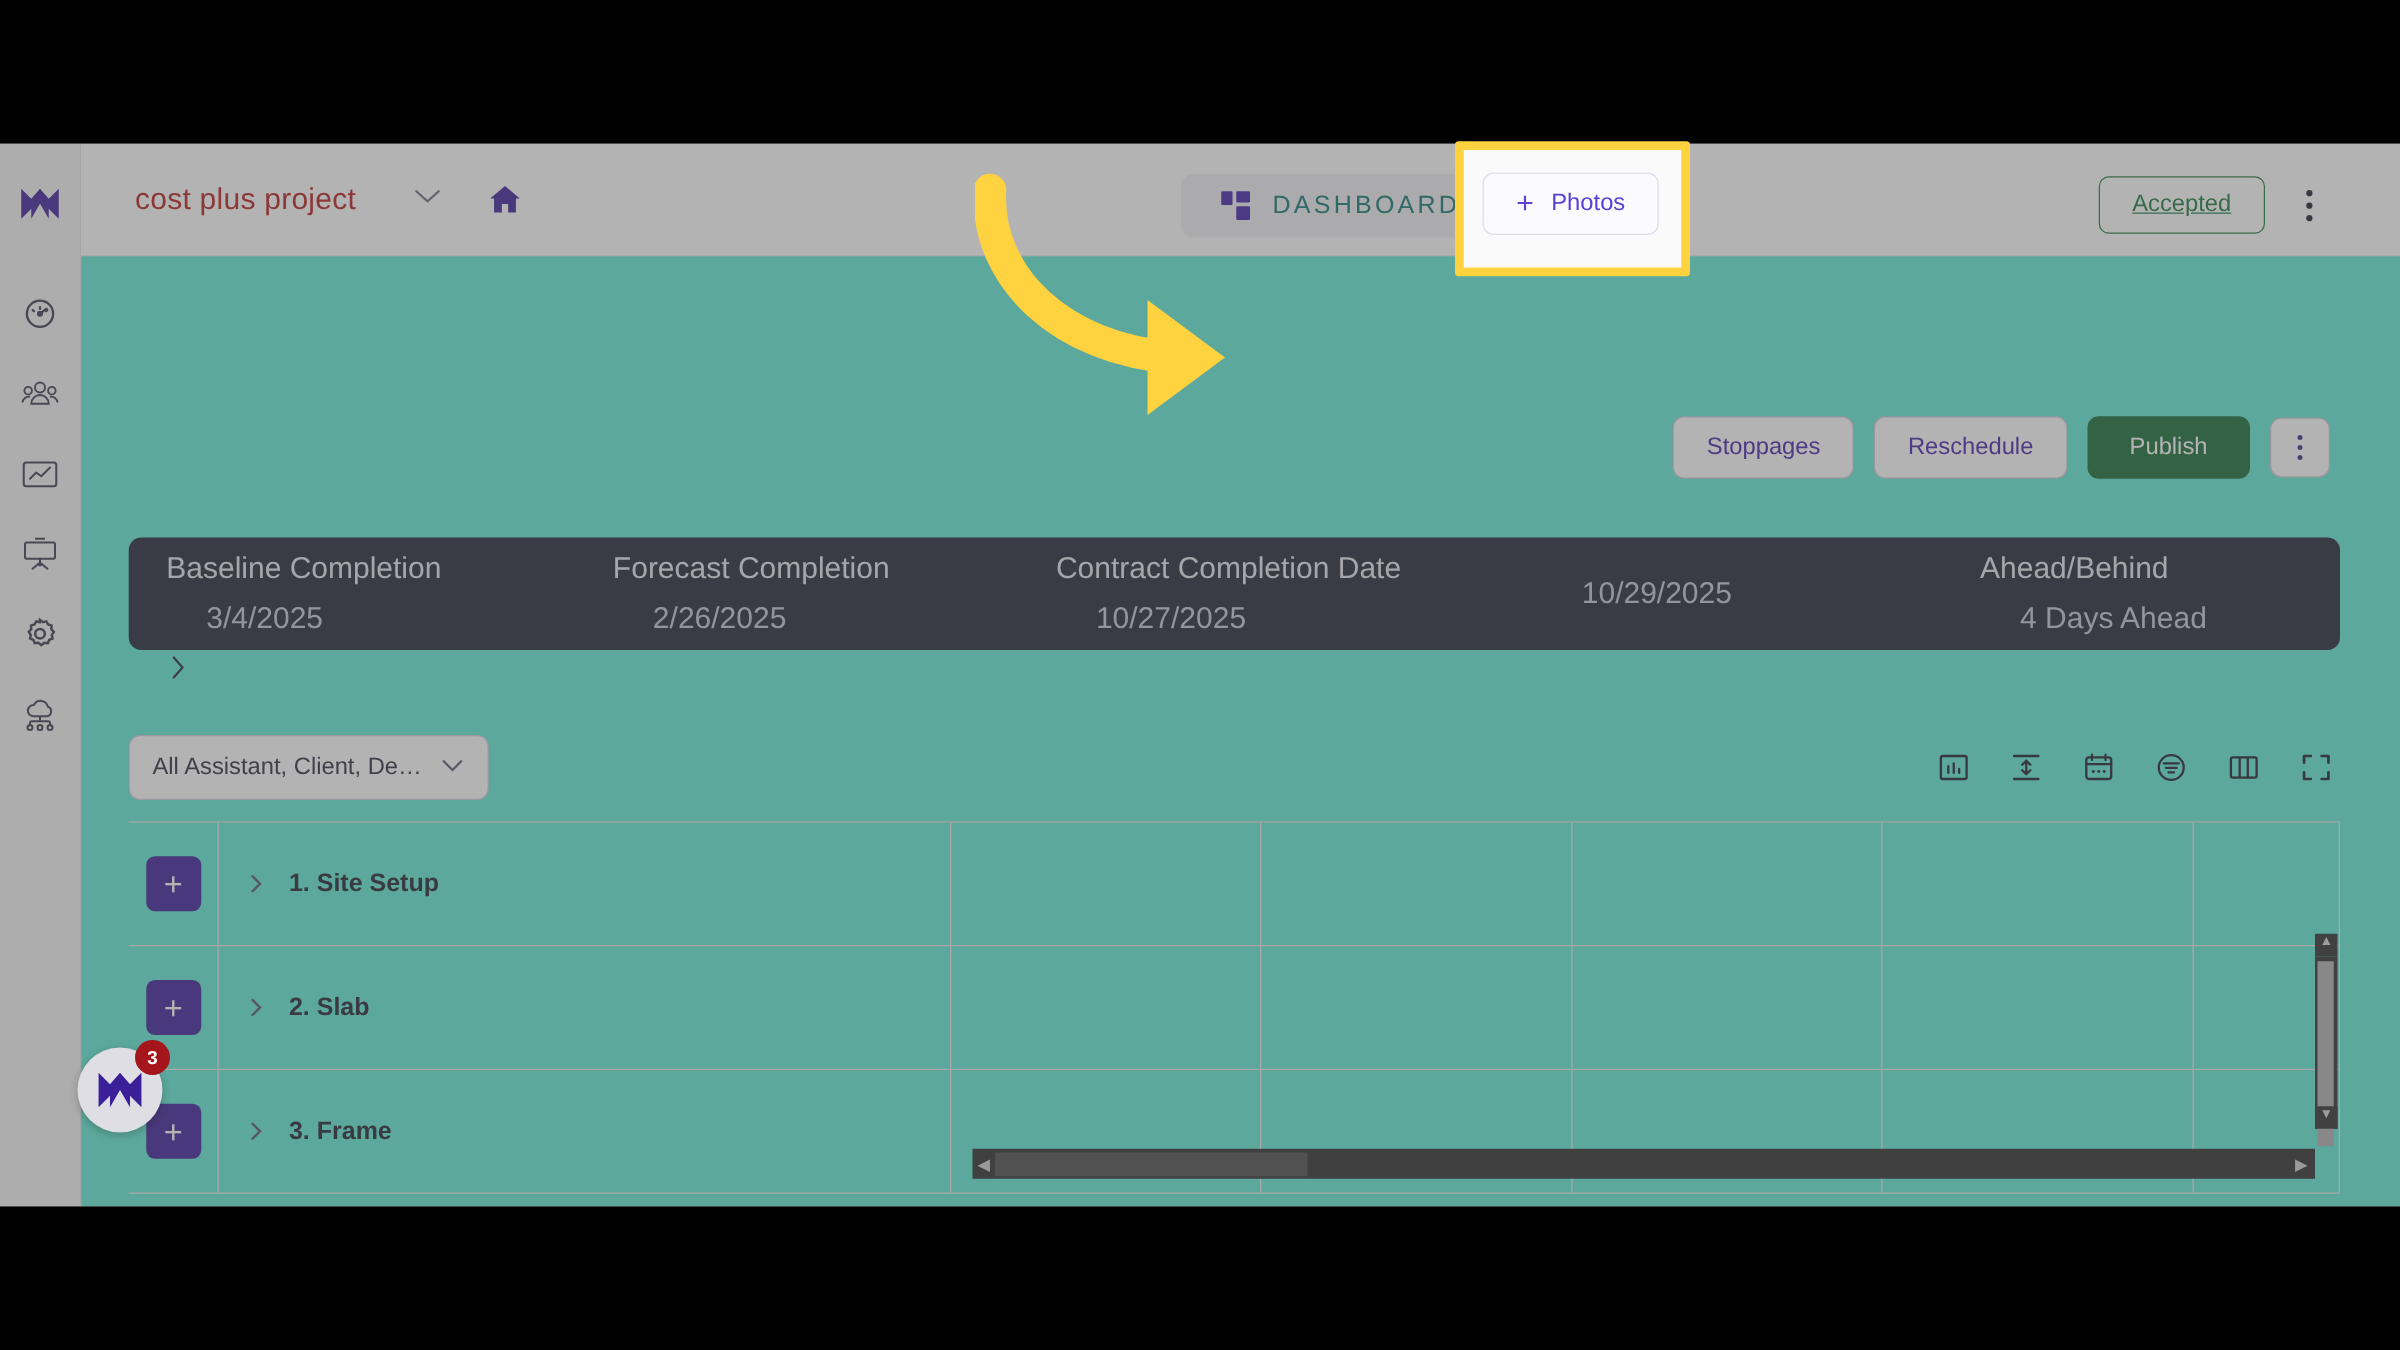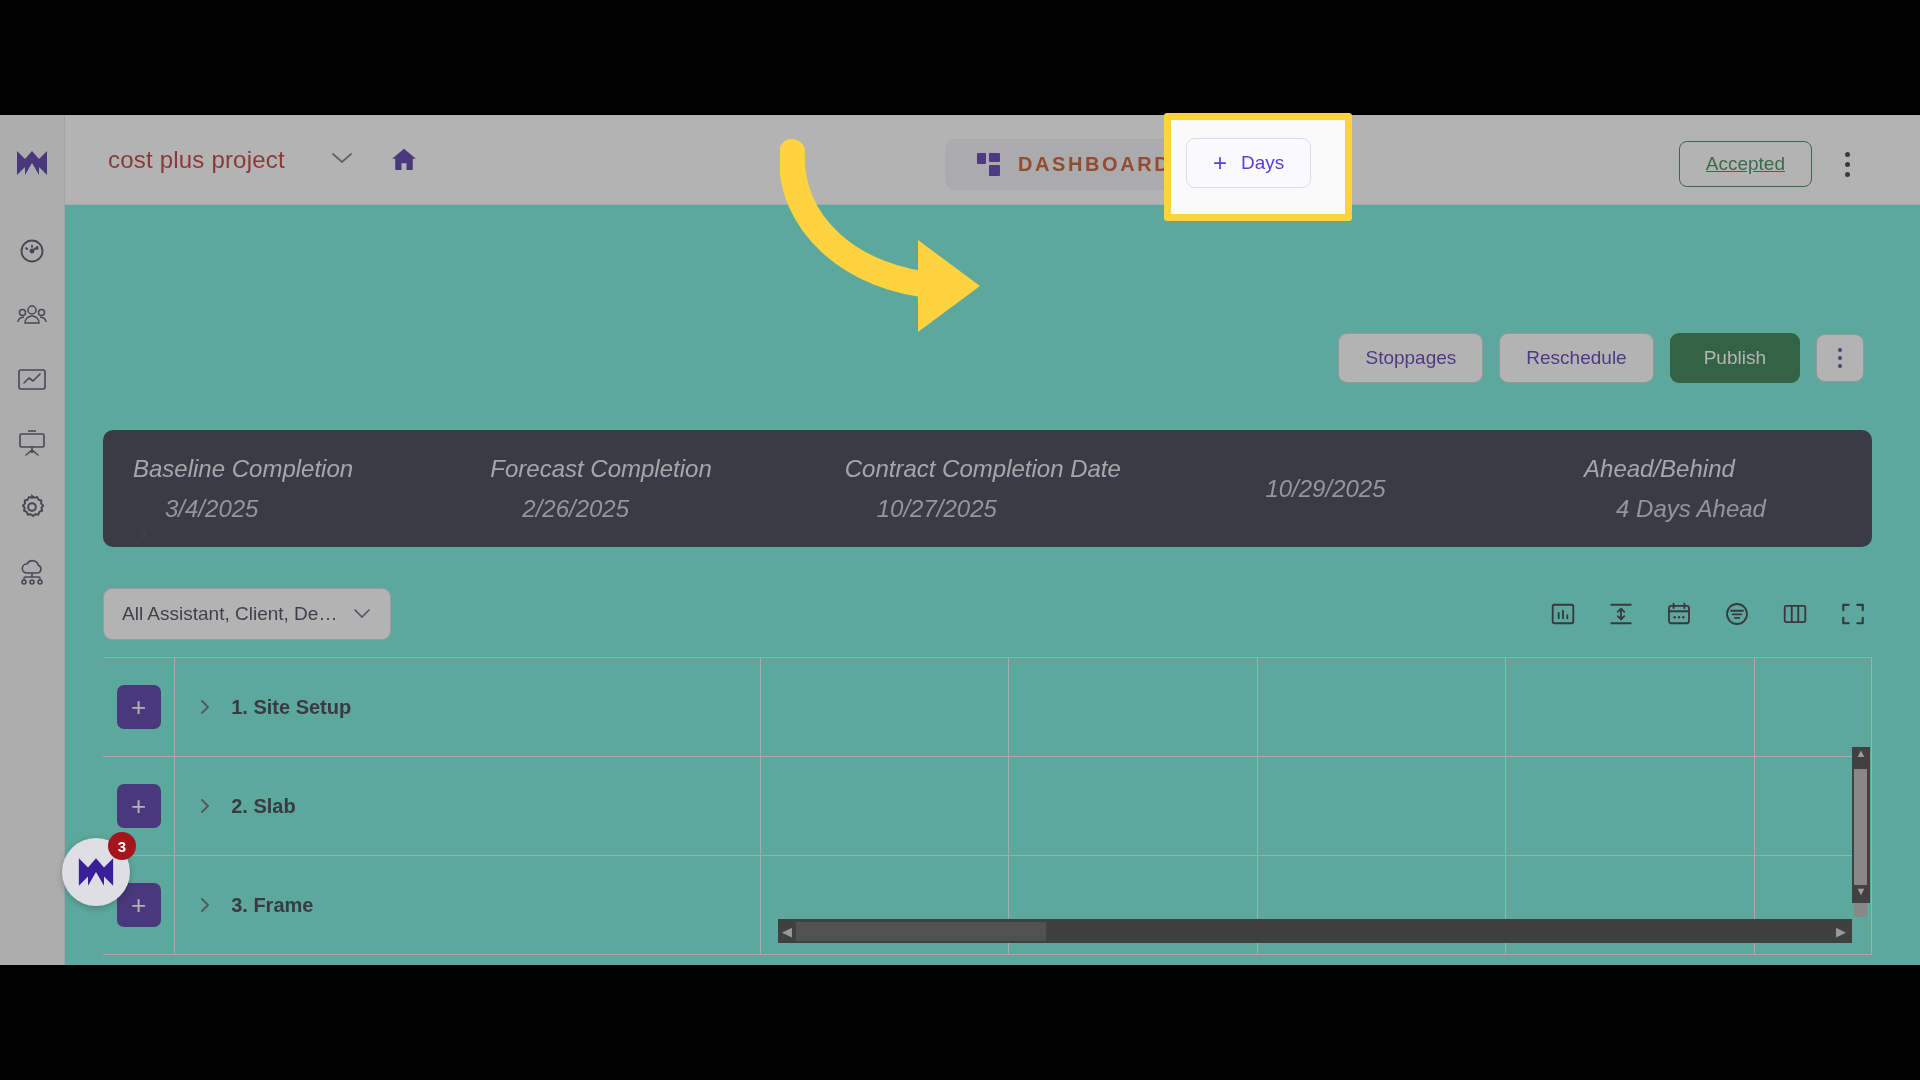--- a/index.html
+++ b/index.html
@@ -55,21 +55,21 @@
   .chev { color:#6b6b80; }
   .home-icon { margin-left: 34px; cursor: pointer; display:flex; }
 
   .tab-dash {
     position: absolute; left: 880px; top: 24px;
     display: flex; align-items: center; gap: 18px;
     background: #f0f0f6; border-radius: 10px;
     padding: 14px 32px; cursor: pointer;
   }
   .tab-dash .lbl {
-    font-size: 20px; font-weight: 700; letter-spacing: 2.6px; color: #c2410c;
+    font-size: 20px; font-weight: 400; letter-spacing: 2.6px; color: #0f766e;
   }
   .grid-ico { display:grid; grid-template-columns: 9px 11px; grid-template-rows: 9px 11px; gap: 3px; }
   .grid-ico i { background: #4320a8; display:block; border-radius:1px; }
   .grid-ico i:nth-child(1){ height:9px; }
   .grid-ico i:nth-child(2){ height:11px; grid-row: 1 / span 2; align-self:start;}
   .grid-ico i:nth-child(3){ height:11px; }
 
   .accepted-btn {
     position: absolute; right: 108px; top: 26px;
     border: 1.5px solid #1b7a3d; color: #1b7a3d; background: transparent;
@@ -129,23 +129,23 @@
   }
   .hl-group {
     position:absolute; left: 1186px; top: 138px; z-index: 71;
   }
 
   
   .arrow-wrap { position:absolute; left: 780px; top: 130px; z-index: 72; pointer-events:none; }
 
   
   .kpi {
-    position: absolute; left: 38px; top: 225px; right: 48px; height: 117px;
+    position: absolute; left: 38px; top: 225px; right: 48px; height: 90px;
     background: #1e2235; border-radius: 10px;
-    display: flex; align-items: center; padding: 12px 16px; font-style: italic;
+    display: flex; align-items: center; padding: 12px 16px;
   }
   .kpi-cell { padding-left: 14px; }
   .kpi-cell .k { font-size: 24px; color: #e6e6ee; font-weight: 400; margin-bottom: 12px; }
   .kpi-cell .v { font-size: 24px; color: #c6c6d2; margin-left: 32px; }
   .kpi-cell:nth-child(1){ width: 375px; }
   .kpi-cell:nth-child(2){ width: 372px; }
   .kpi-cell:nth-child(3){ width: 408px; }
   .kpi-cell:nth-child(4){ width: 368px; }
   .kpi-cell:nth-child(5){ width: 300px; }
 
@@ -487,21 +487,21 @@
     </div>
 
   </div>
 
   <div id="dim"></div>
 
   <div class="hl-box"></div>
   <div class="hl-group">
     <div class="btn btn-group" style="padding:13px 26px;">
       <span class="plus">+</span>
-      <span>Days</span>
+      <span>Photos</span>
     </div>
   </div>
 
   <div class="arrow-wrap">
     <svg width="290" height="220" viewBox="0 0 290 220">
       <path d="M12 22 C 8 92, 70 150, 160 156" fill="none" stroke="#ffd23f" stroke-width="26" stroke-linecap="round"></path>
       <path d="M138 110 L200 156 L138 202 Z" fill="#ffd23f"></path>
     </svg>
   </div>
 

